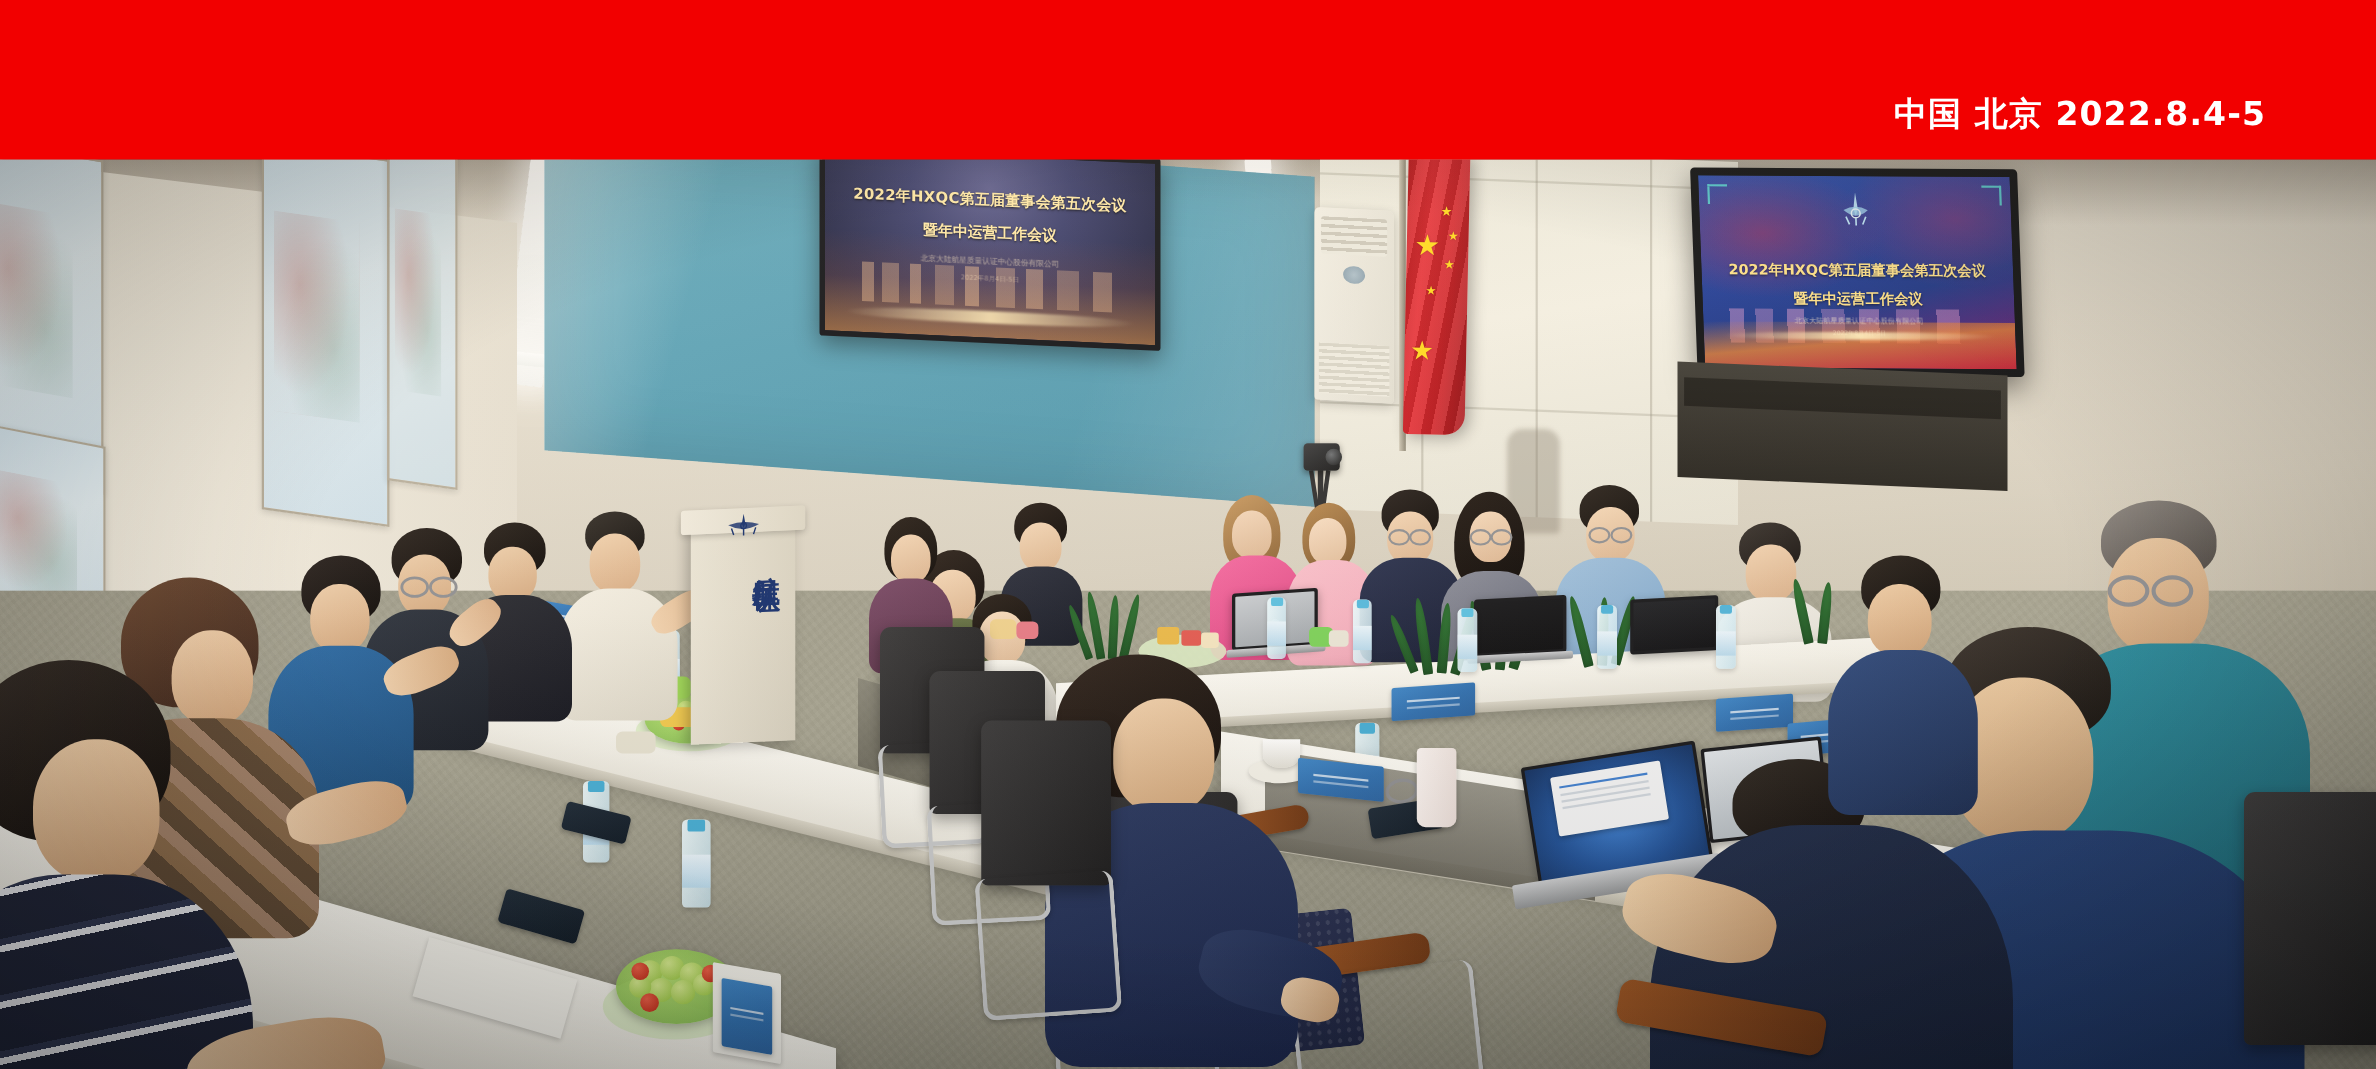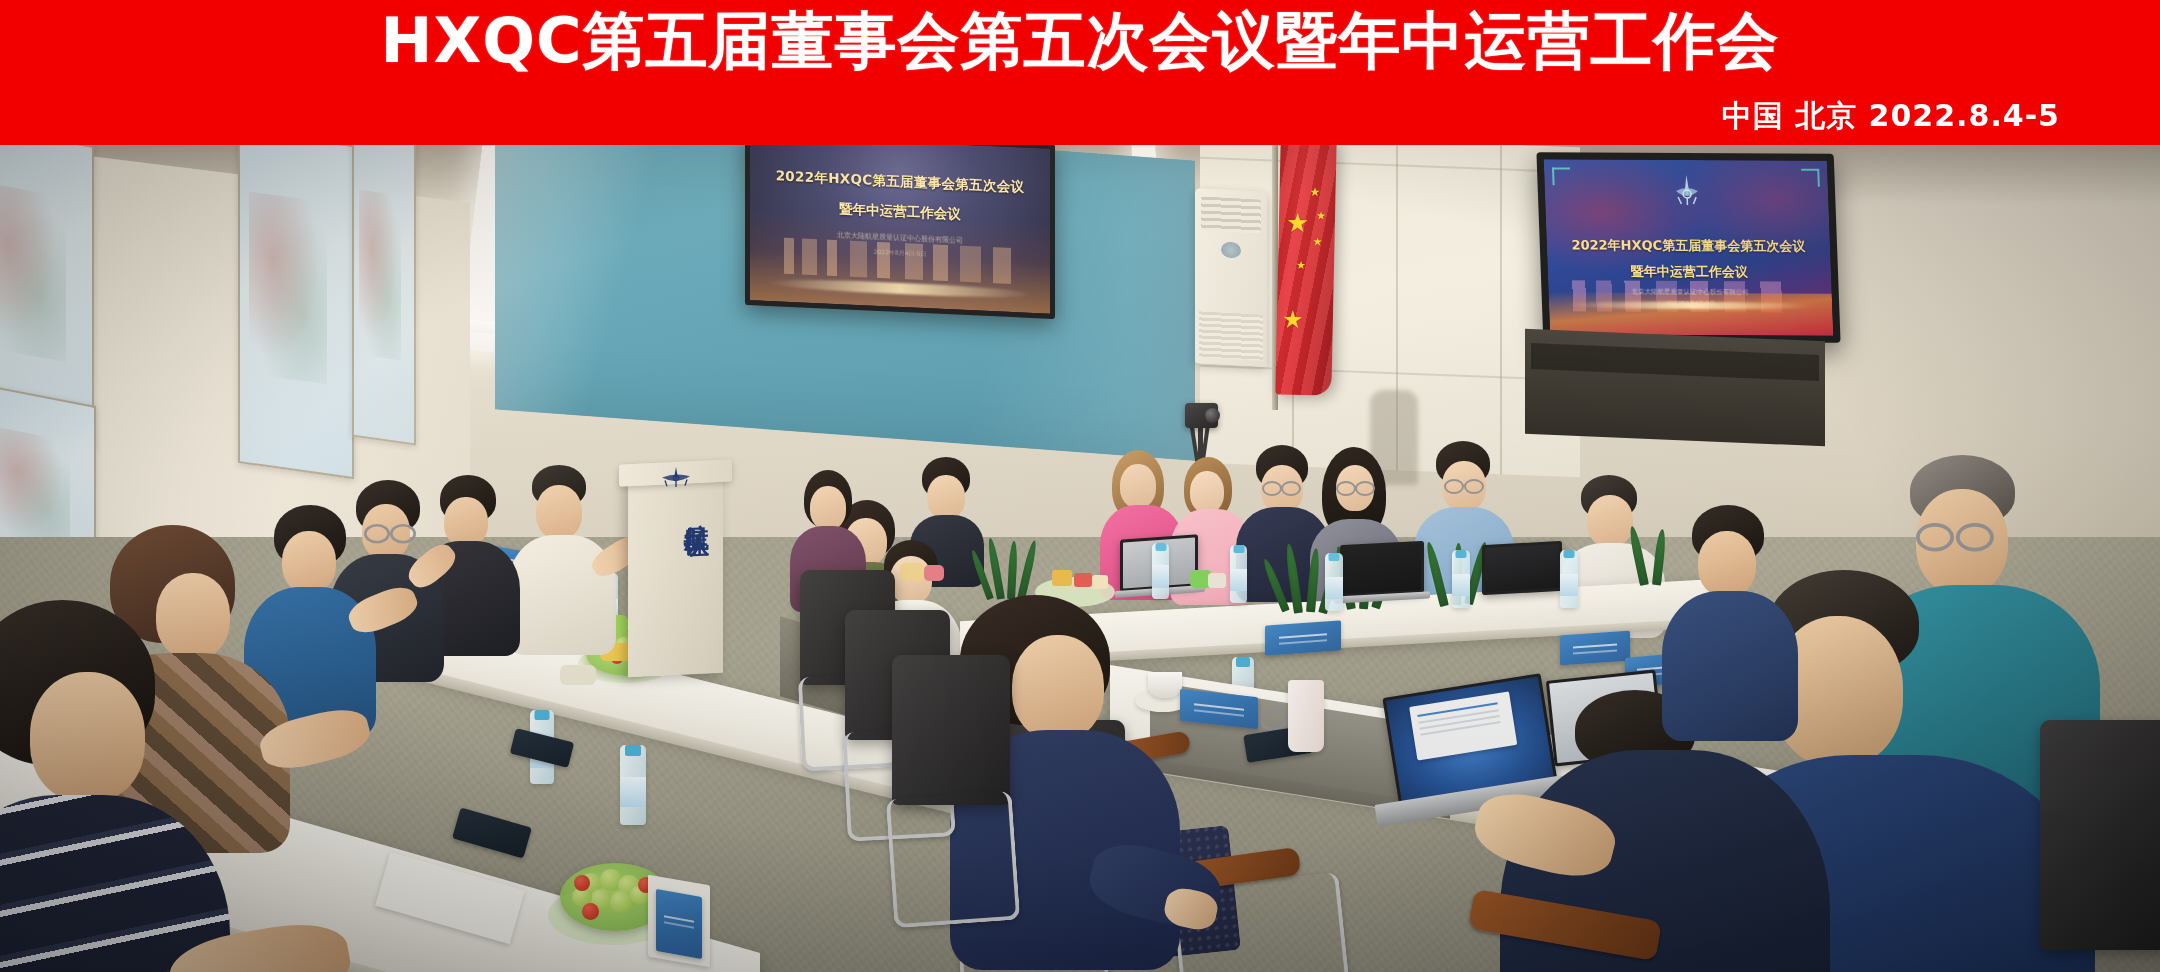--- a/index.html
+++ b/index.html
@@ -13,21 +13,21 @@
   .banner-title{
     position:absolute;left:0;top:6px;width:2160px;text-align:center;
     color:#ffffff;font-size:62px;font-weight:bold;letter-spacing:1px;
     font-family:"DejaVu Sans","Liberation Sans",sans-serif;
     white-space:nowrap;line-height:70px;
     text-shadow:0 0 2px rgba(255,255,255,.35);
   }
   .banner-sub{
     position:absolute;right:100px;top:84px;
     color:#ffffff;font-size:30px;font-weight:bold;letter-spacing:1px;
-    font-family:"DejaVu Sans","Liberation Sans",sans-serif;white-space:nowrap;margin-top:12px;
+    font-family:"DejaVu Sans","Liberation Sans",sans-serif;white-space:nowrap;
   }
 
   
   .photo{position:absolute;left:0;top:145px;width:2160px;height:827px;overflow:hidden;
     background:#b9b09f;}
 
   
   .wall-back{position:absolute;left:0;top:0;width:2160px;height:430px;
     background:linear-gradient(175deg,#ded7c9 0%,#e6e0d3 35%,#d8d1c2 75%,#cbc3b2 100%);}
   .wall-upper-shadow{position:absolute;left:0;top:0;width:2160px;height:60px;
@@ -269,21 +269,20 @@
     background:radial-gradient(ellipse at 50% 45%,rgba(0,0,0,0) 52%,rgba(0,0,0,.30) 100%);}
   .warmcast{position:absolute;inset:0;pointer-events:none;
     background:linear-gradient(180deg,rgba(255,225,175,.10),rgba(255,215,160,.05) 50%,rgba(30,25,15,.12));}
 </style>
 </head>
 <body>
 
 <div class="stage">
 
   <div class="banner">
-    <div class="banner-title">HXQC第五届董事会第五次会议暨年中运营工作会</div>
     <div class="banner-sub">中国 北京  2022.8.4-5</div>
   </div>
 
   <div class="photo">
 
     <div class="wall-back"></div>
     <div class="wall-upper-shadow"></div>
 
     <div class="lstrip" style="left:470px;top:-4px;width:36px;height:210px;transform:rotate(7deg);"></div>
     <div class="lstrip" style="left:558px;top:10px;width:20px;height:175px;transform:rotate(6deg);opacity:.75;"></div>

